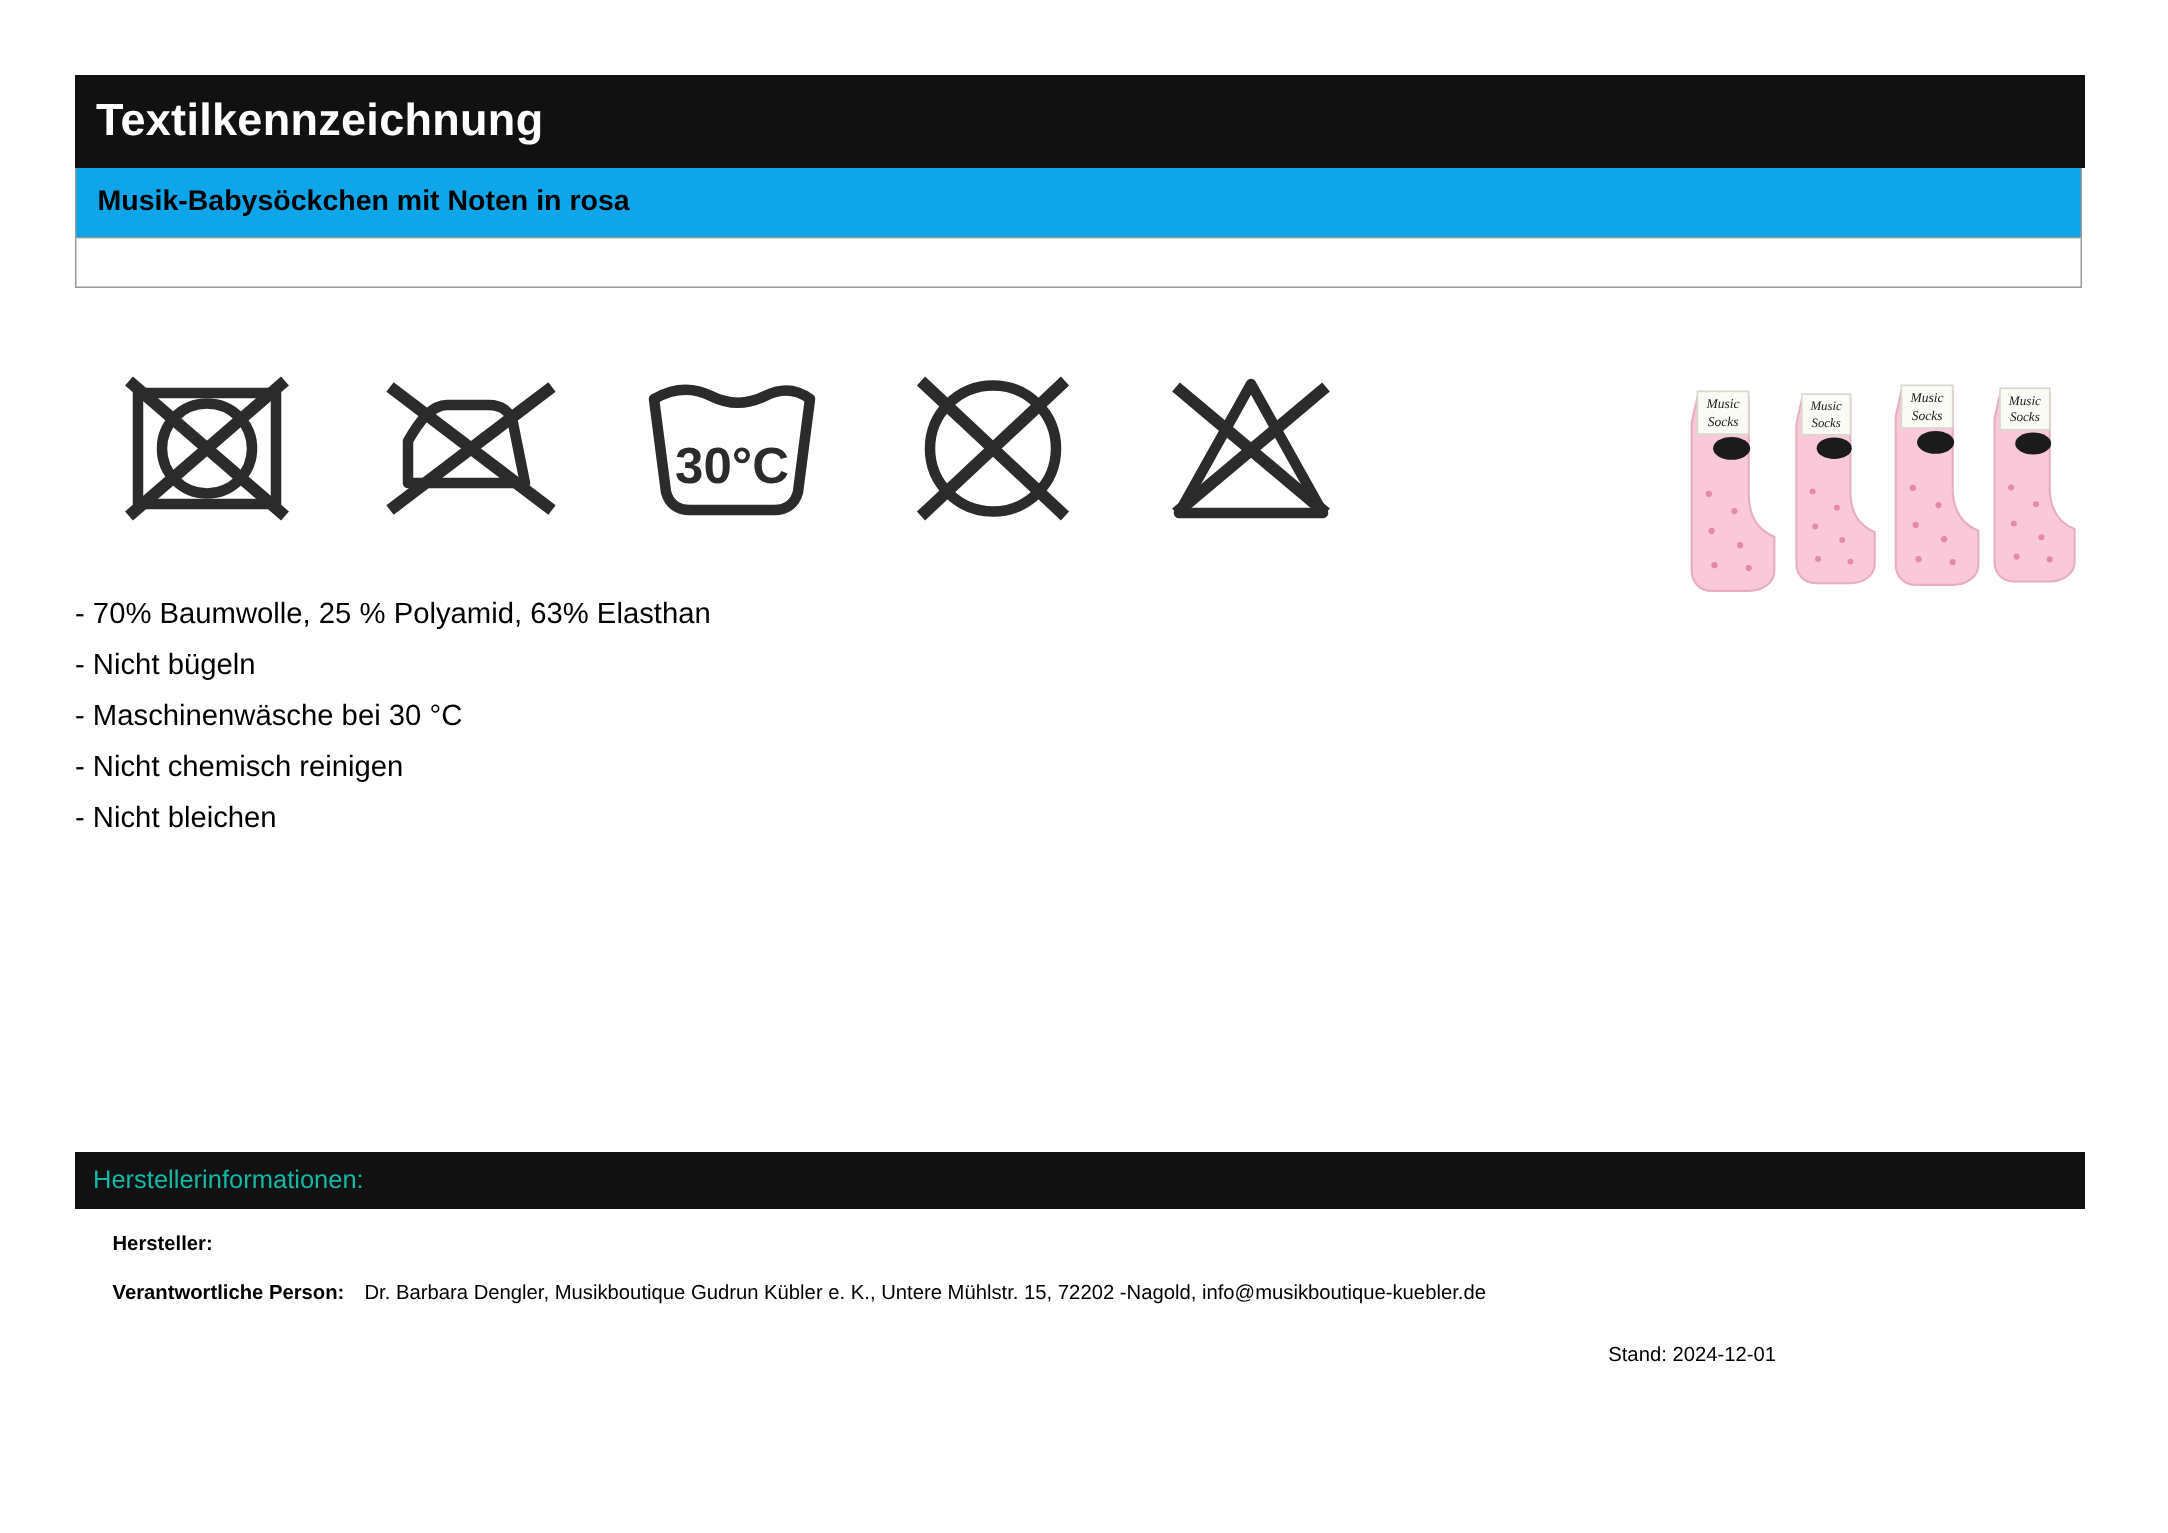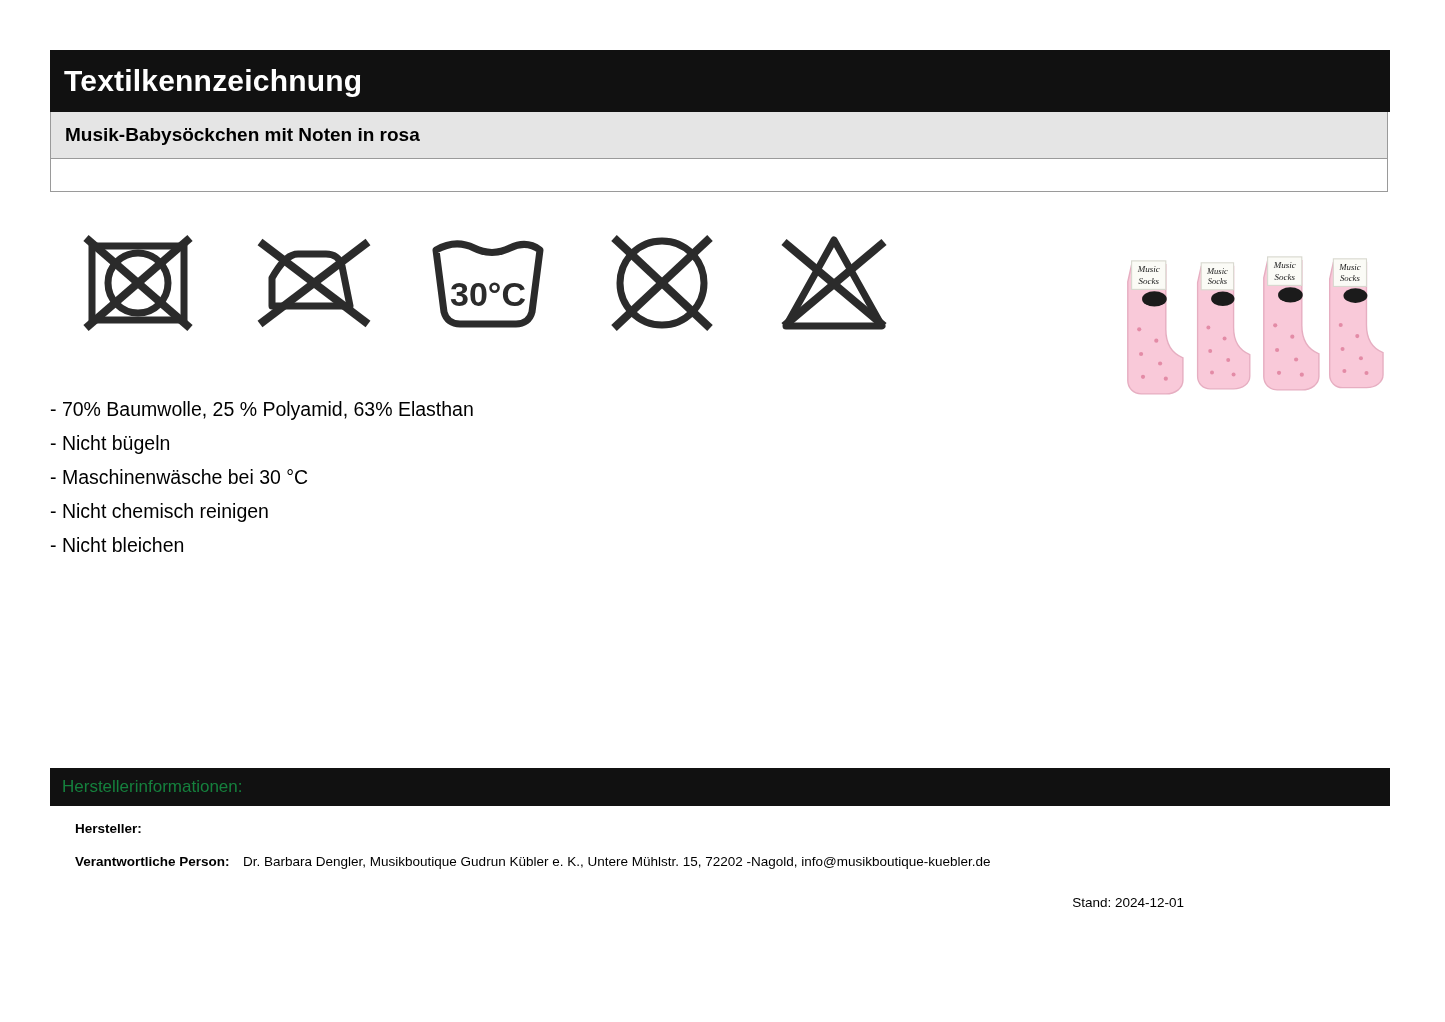--- a/index.html
+++ b/index.html
@@ -39,21 +39,21 @@
     font-weight: bold;
     padding-left: 14px;
     letter-spacing: 0.2px;
   }
   .subtitle-bar {
     position: absolute;
     left: 50px;
     top: 112px;
     width: 1338px;
     height: 47px;
-    background: #e5e5e5;
+    background: #0ea5e9;
     border: 1px solid #9a9a9a;
     border-top: none;
     box-sizing: border-box;
     display: flex;
     align-items: center;
   }
   .subtitle-bar .subtitle-text {
     font-size: 19px;
     font-weight: bold;
     padding-left: 14px;
@@ -73,21 +73,21 @@
   
   .symbols {
     position: absolute;
     left: 78px;
     top: 228px;
     width: 830px;
     height: 120px;
   }
   .symbol {
     position: absolute;
-    top: 0;
+    top: 16px;
   }
   .sym-0 { left: 0px; }
   .sym-1 { left: 176px; }
   .sym-2 { left: 348px; }
   .sym-3 { left: 524px; }
   .sym-4 { left: 696px; }
 
   
   .product-image {
     position: absolute;
@@ -120,21 +120,21 @@
     position: absolute;
     left: 50px;
     top: 768px;
     width: 1340px;
     height: 38px;
     background: #111111;
     display: flex;
     align-items: center;
   }
   .manu-bar .manu-title {
-    color: #15803d;
+    color: #14b8a6;
     font-size: 17px;
     padding-left: 12px;
   }
   .manu-rows {
     position: absolute;
     left: 75px;
     top: 816px;
     width: 1300px;
   }
   .manu-row {

